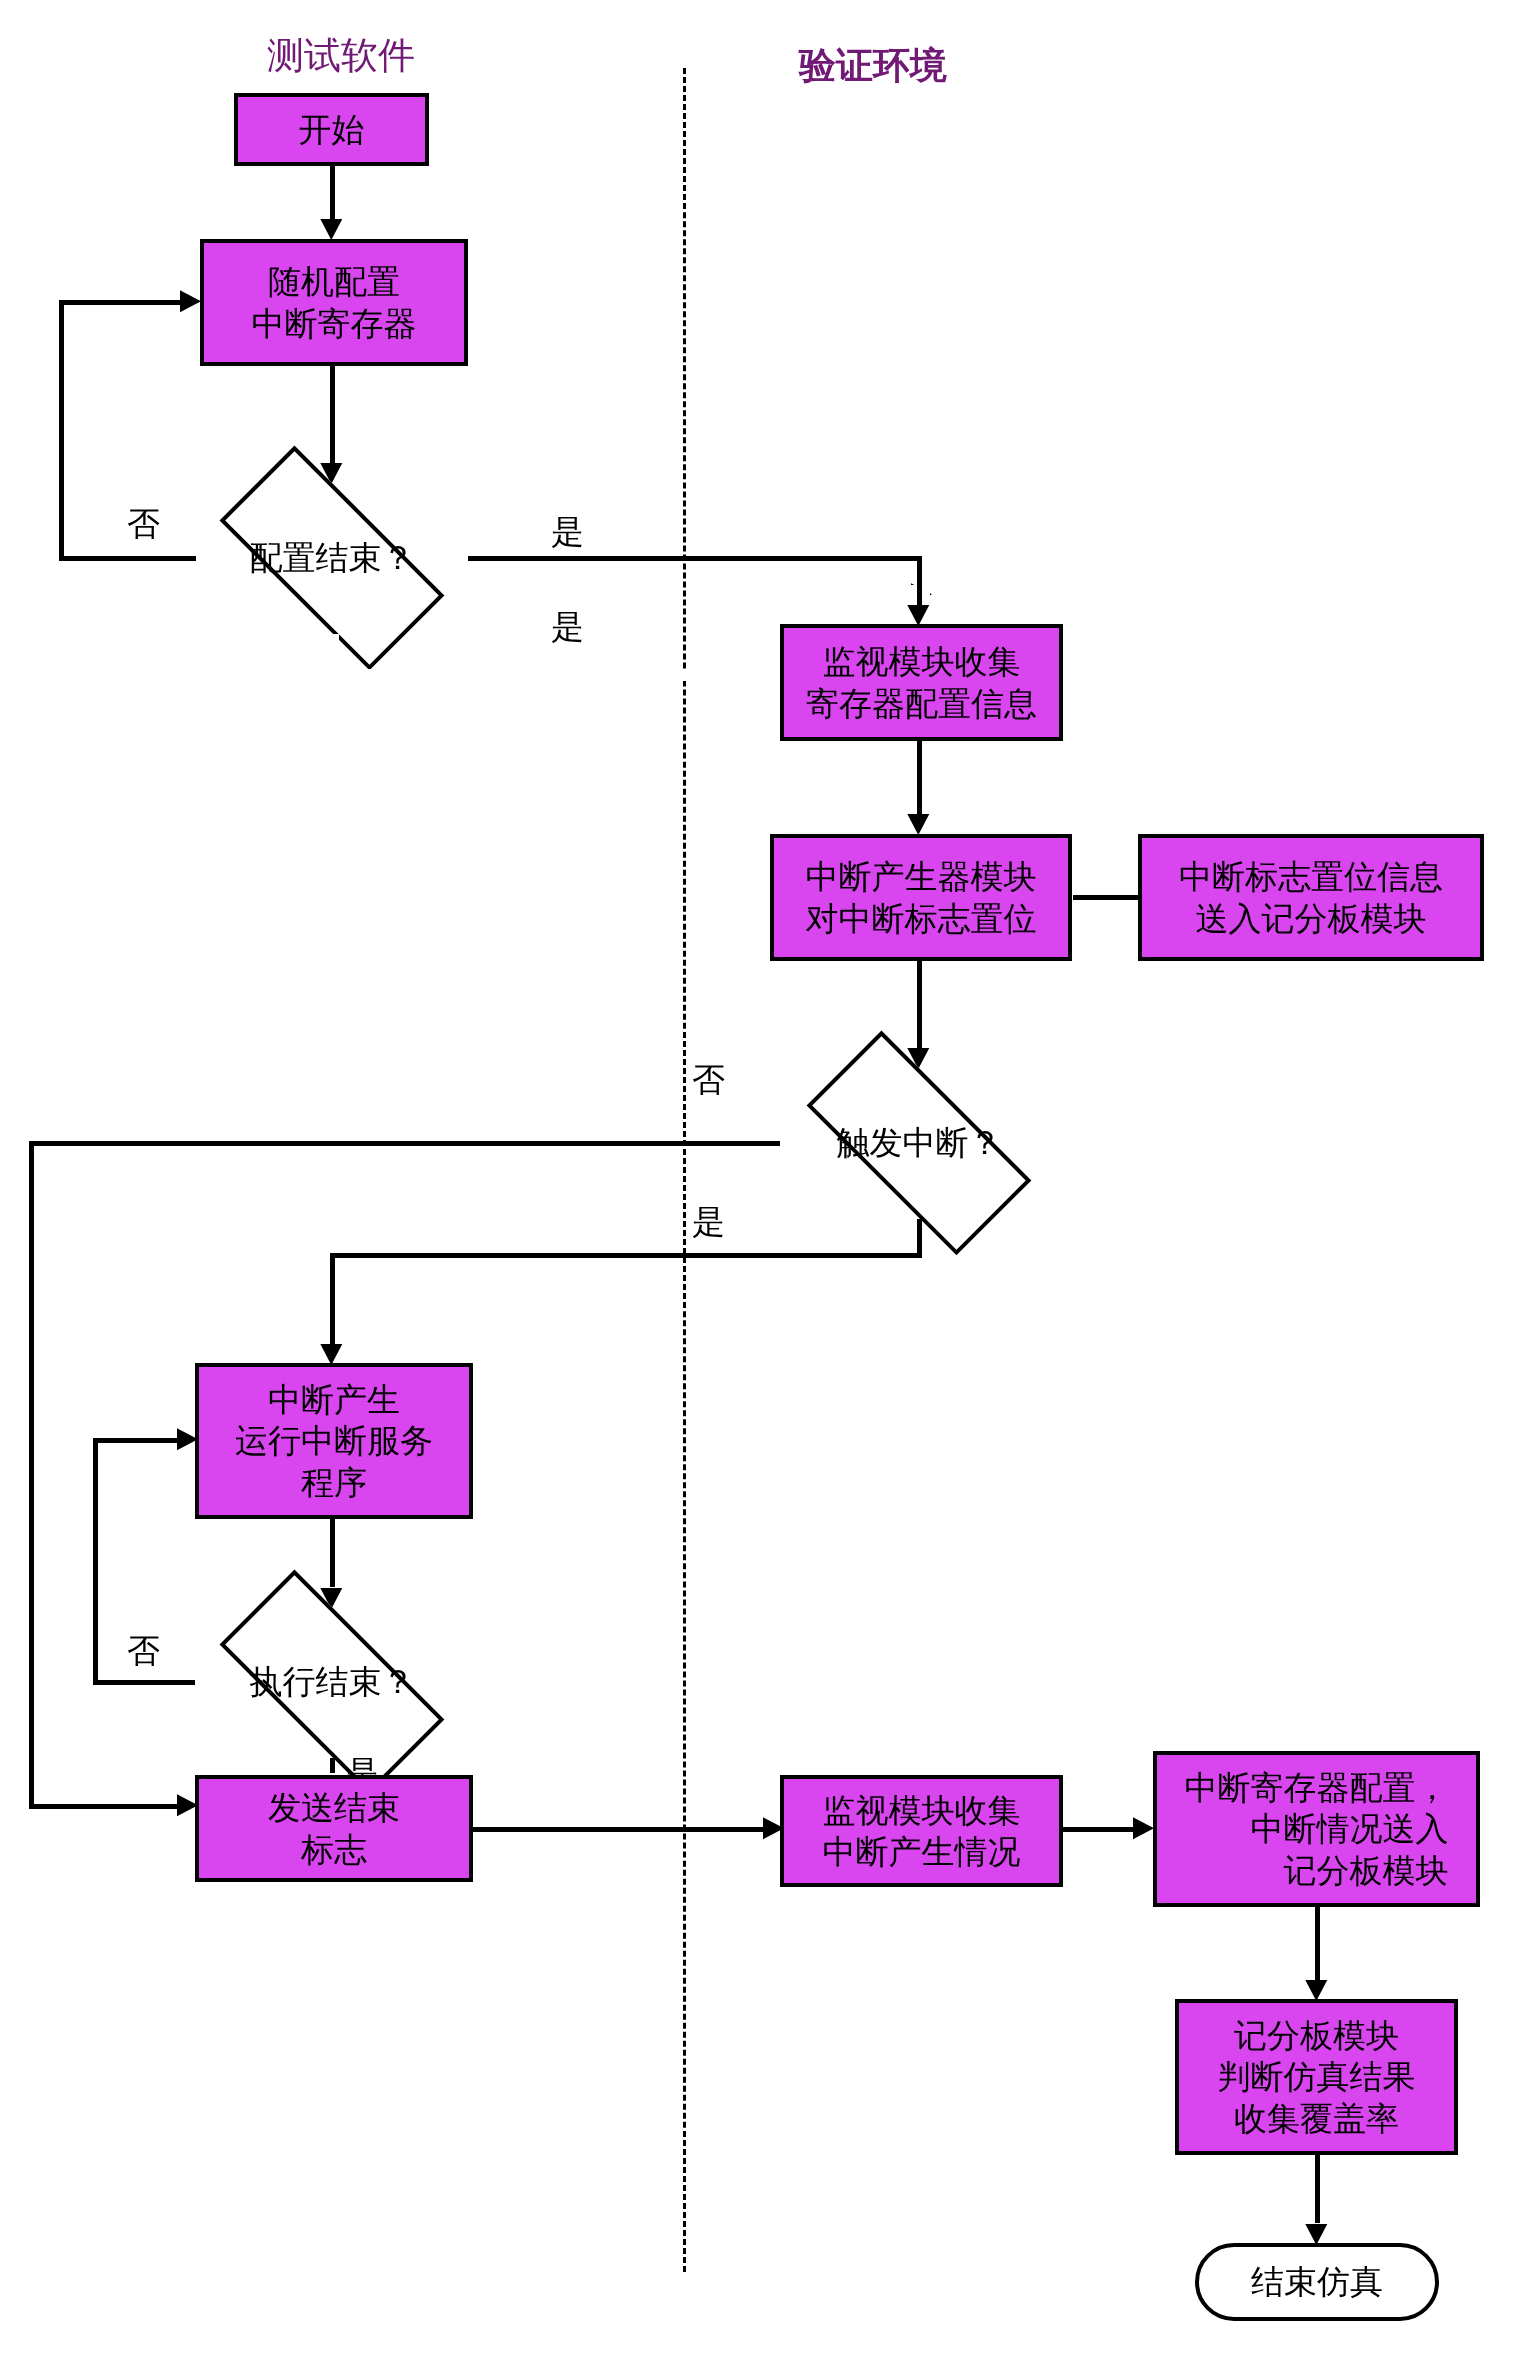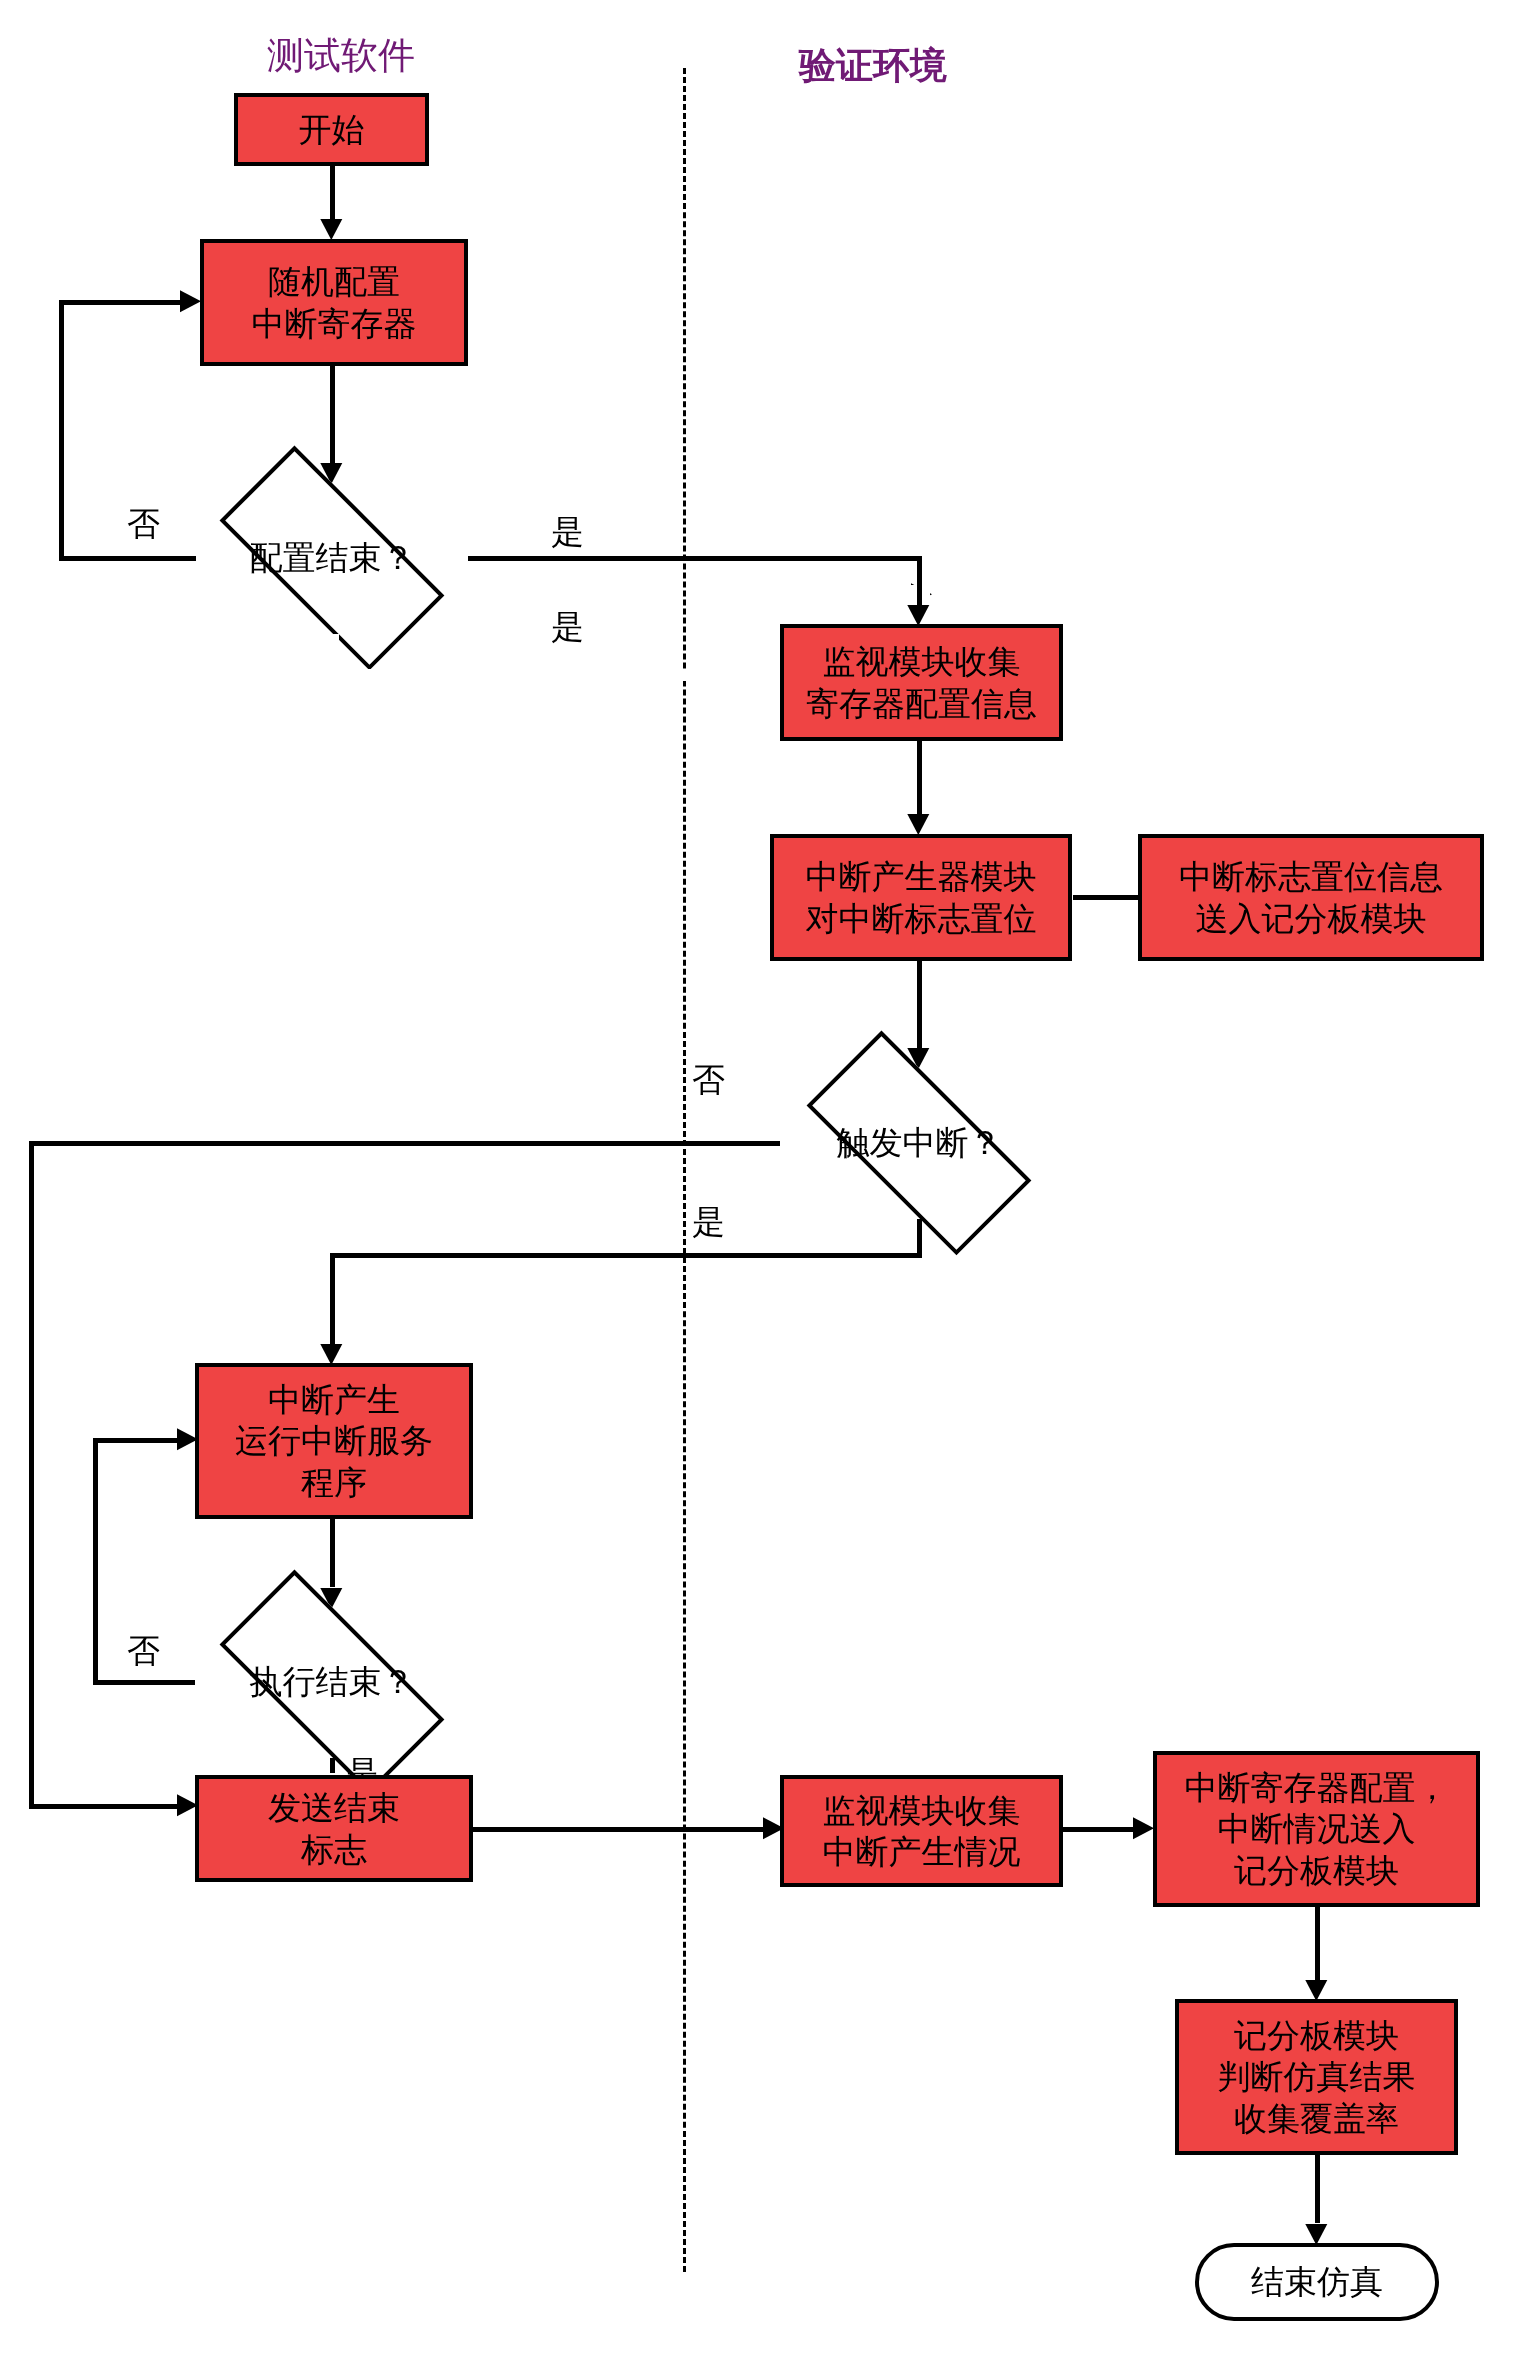--- a/index.html
+++ b/index.html
@@ -19,21 +19,21 @@
     text-align: center;
   }
   .divider {
     position: absolute;
     border-left: 3.9px dashed #000;
     height: 2204px;
   }
   .box {
     position: absolute;
     border: 4.9px solid #000;
-    background: #ef4444;
+    background: #d946ef;
     display: flex;
     align-items: center;
     justify-content: center;
     text-align: center;
     font-size: 33px;
     line-height: 1.25;
     white-space: pre-line;
     padding: 4px;
   }
   .terminator {
@@ -193,21 +193,21 @@
 <div class="line-v" style="left:330px; top:1755px; height:0;"></div>
 
 <div class="line-h" style="left:473px; top:1827px; width:293px;"></div>
 <div class="arrow-right" style="left:763px; top:1829px;"></div>
 
 <div class="box" style="left:780px; top:1775px; width:283px; height:112px;">监视模块收集
 中断产生情况</div>
 <div class="line-h" style="left:1063px; top:1827px; width:73px;"></div>
 <div class="arrow-right" style="left:1133px; top:1829px;"></div>
 
-<div class="box" style="left:1153px; top:1751px; width:327px; height:156px;">中断寄存器配置，
+<div class="box" style="left:1153px; top:1751px; width:327px; height:156px;text-align:right;">中断寄存器配置，
 中断情况送入
 记分板模块</div>
 <div class="line-v" style="left:1315px; top:1907px; height:73px;"></div>
 <div class="arrow-down" style="left:1317px; top:1980px;"></div>
 
 <div class="box" style="left:1175px; top:1999px; width:283px; height:156px;">记分板模块
 判断仿真结果
 收集覆盖率</div>
 <div class="line-v" style="left:1315px; top:2155px; height:68px;"></div>
 <div class="arrow-down" style="left:1317px; top:2224px;"></div>

